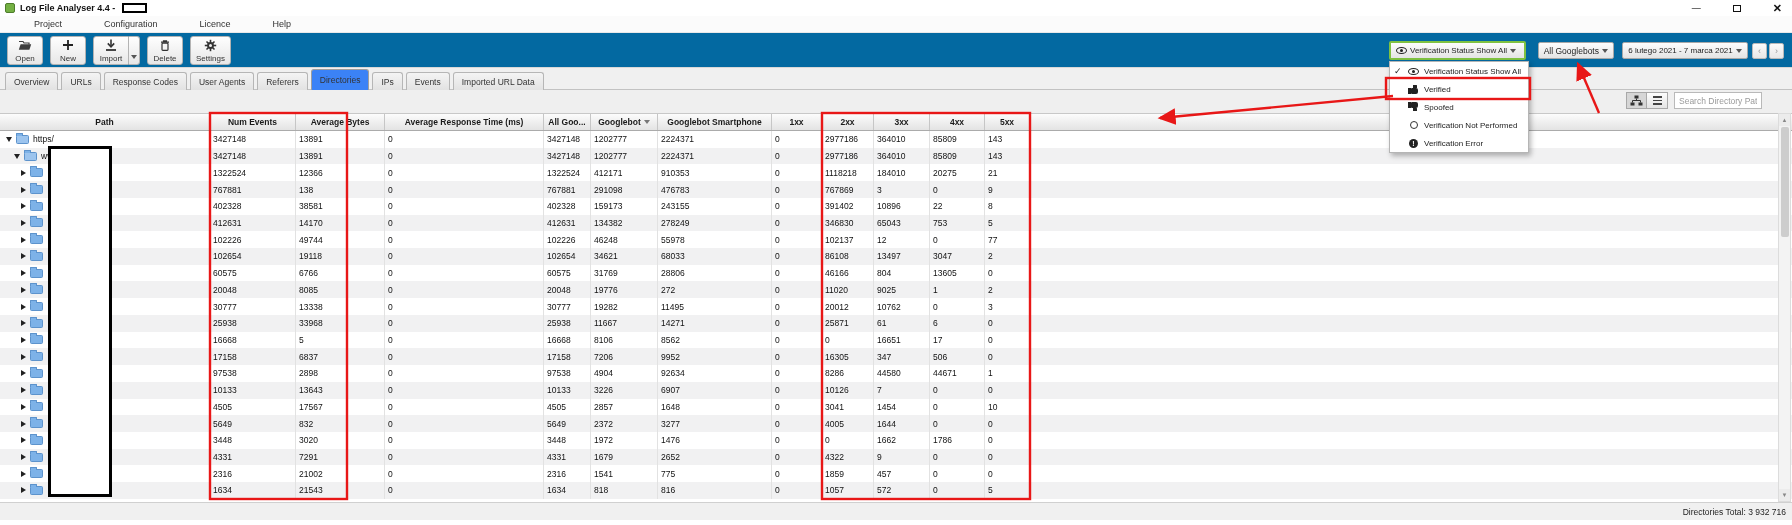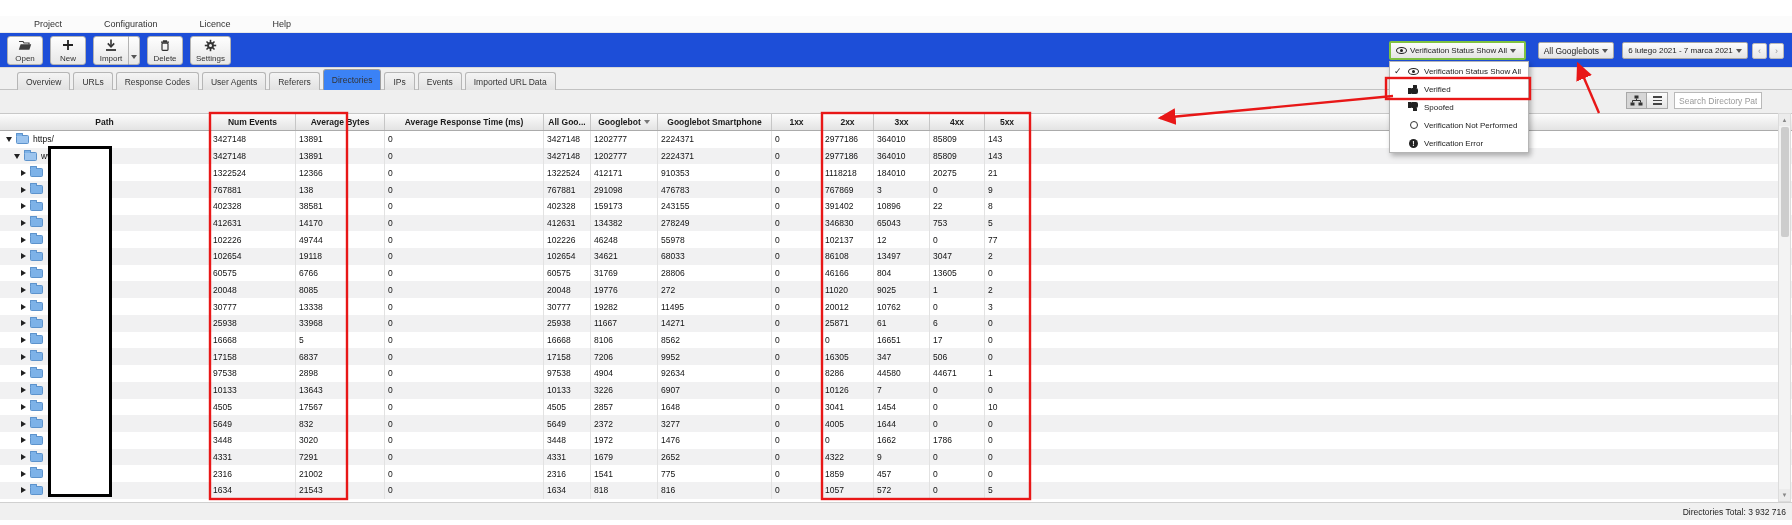--- a/index.html
+++ b/index.html
@@ -14,21 +14,21 @@
   .win-controls { margin-left:auto; display:flex; align-items:center; gap:32px; padding-right:10px; }
   .wc { font-size:9px; color:#111; line-height:1; cursor:default; }
   .wc-max { width:8px; height:7px; border:1.3px solid #111; }
   .wc-close { font-size:11px; font-weight:bold; }
 
   
   .menubar { position:absolute; top:16px; height:17px; width:100%; background:#fbfbfb; border-bottom:1px solid #e9e9e9; display:flex; align-items:center; gap:18px; padding-left:10px; font-size:9px; color:#333; }
   .menu-item { cursor:default;padding-left:24px; }
 
   
-  .toolbar { position:absolute; top:33px; height:35px; width:100%; background:#1d4ed8; border-bottom:1px solid #d8d8d8; display:flex; align-items:center; gap:7px; padding-left:7px; }
+  .toolbar { position:absolute; top:33px; height:35px; width:100%; background:#0369a1; border-bottom:1px solid #d8d8d8; display:flex; align-items:center; gap:7px; padding-left:7px; }
   .tbtn { height:29px; min-width:36px; padding:2px 5px 1px; display:flex; flex-direction:column; align-items:center; justify-content:space-between; background:linear-gradient(#fefefe,#e7e7e7); border:1px solid #b3b3b3; border-radius:3px; font-size:8px; color:#333; }
   .ticon { height:13px; display:flex; align-items:center; }
   .import-wrap { display:flex; }
   .import-wrap .tbtn { border-radius:3px 0 0 3px; }
   .import-caret { width:11px; border:1px solid #b3b3b3; border-left:none; border-radius:0 3px 3px 0; background:linear-gradient(#fefefe,#e7e7e7); display:flex; align-items:flex-end; justify-content:center; padding-bottom:5px; }
   .dcaret { width:0; height:0; border-left:3.5px solid transparent; border-right:3.5px solid transparent; border-top:4px solid #555; }
 
   
   .fbtn { position:absolute; height:17px; display:flex; align-items:center; gap:3px; padding:0 5px; background:linear-gradient(#fdfdfd,#e4e4e4); border:1px solid #a8a8a8; border-radius:2px; font-size:8.5px; color:#222; white-space:nowrap; overflow:hidden; }
   .fbtn-verif { left:1389px; top:41px; width:137px; height:19px; border:2px solid #7fc241; font-size:8px; }
@@ -49,21 +49,21 @@
   .icon-eye::after { content:""; position:absolute; left:2.6px; top:1.1px; width:3px; height:3px; border-radius:50%; background:#222; }
   .icon-thumb-up, .icon-thumb-down { position:relative; width:11px; height:10px; display:inline-block; }
   .icon-thumb-up::before, .icon-thumb-down::before { content:""; position:absolute; left:0; bottom:0; width:2.5px; height:6px; background:#222; }
   .icon-thumb-up::after, .icon-thumb-down::after { content:""; position:absolute; left:3px; bottom:0; width:7px; height:6px; background:#222; border-radius:1px 2px 2px 1px; box-shadow:0.5px -4.5px 0 -1.5px #222; }
   .icon-thumb-down { transform:scaleY(-1); }
   .icon-circle { width:8px; height:8px; border:1.4px solid #333; border-radius:50%; display:inline-block; }
   .icon-error { width:9px; height:9px; border-radius:50%; background:#222; color:#fff; font-size:7px; font-weight:bold; display:flex; align-items:center; justify-content:center; }
   .icon-error::after { content:"!"; }
 
   
-  .tabs { position:absolute; top:68px; width:100%; height:22px; background:#f0f0f0; border-bottom:1px solid #c2c2c2; display:flex; align-items:flex-end; padding-left:17px; gap:3px; }
+  .tabs { position:absolute; top:68px; width:100%; height:22px; background:#f0f0f0; border-bottom:1px solid #c2c2c2; display:flex; align-items:flex-end; padding-left:5px; gap:3px; }
   .tab { height:18px; padding:0 8px; display:flex; align-items:center; background:linear-gradient(#f4f4f4,#e2e2e2); border:1px solid #b6b6b6; border-bottom:none; border-radius:3px 3px 0 0; font-size:8.5px; color:#333; margin-bottom:-1px; white-space:nowrap; }
   .tab.active { background:#3b82f6; height:21px; border-color:#9e9e9e; z-index:2; }
 
   
   .content-band { position:absolute; top:90px; height:23px; width:100%; background:#efefef; }
   .view-controls { position:absolute; top:92px; right:30px; display:flex; align-items:center; gap:6px; z-index:3; }
   .vt-group { display:flex; }
   .vt-btn { width:21px; height:17px; display:flex; align-items:center; justify-content:center; border:1px solid #a8a8a8; background:linear-gradient(#fdfdfd,#e4e4e4); }
   .vt-btn.active { background:#d6d6d6; }
   .vt-btn + .vt-btn { border-left:none; }
@@ -112,20 +112,30 @@
 
   
   .annotations { position:absolute; left:0; top:0; width:1792px; height:525px; z-index:20; pointer-events:none; }
   .ann { fill:none; stroke-width:2.4px; }
 </style>
 </head>
 <body>
 
 <div class="window">
 
+  <div class="titlebar">
+    <span class="app-icon"></span>
+    <span class="title-text">Log File Analyser 4.4 - </span>
+    <span class="title-redact"></span>
+    <div class="win-controls">
+      <span class="wc">—</span>
+      <span class="wc wc-max"></span>
+      <span class="wc wc-close">✕</span>
+    </div>
+  </div>
 
   <div class="menubar">
 
       <span class="menu-item">Project</span>
 
       <span class="menu-item">Configuration</span>
 
       <span class="menu-item">Licence</span>
 
       <span class="menu-item">Help</span>

